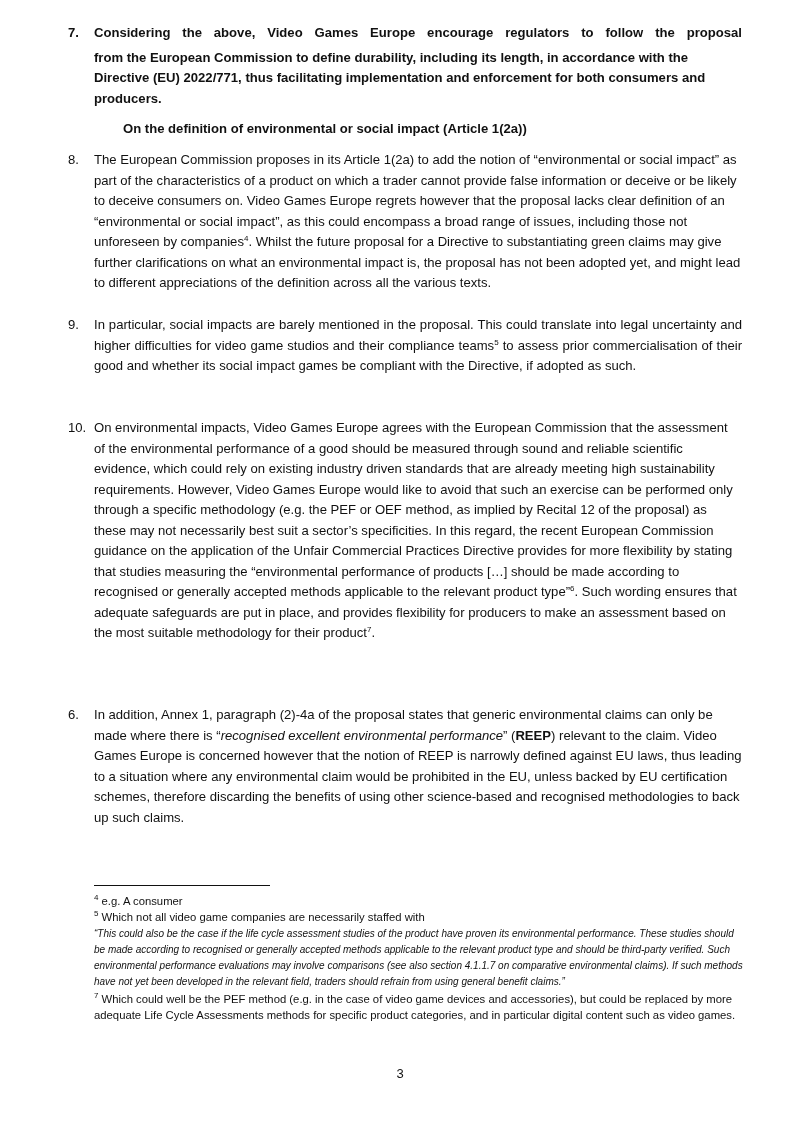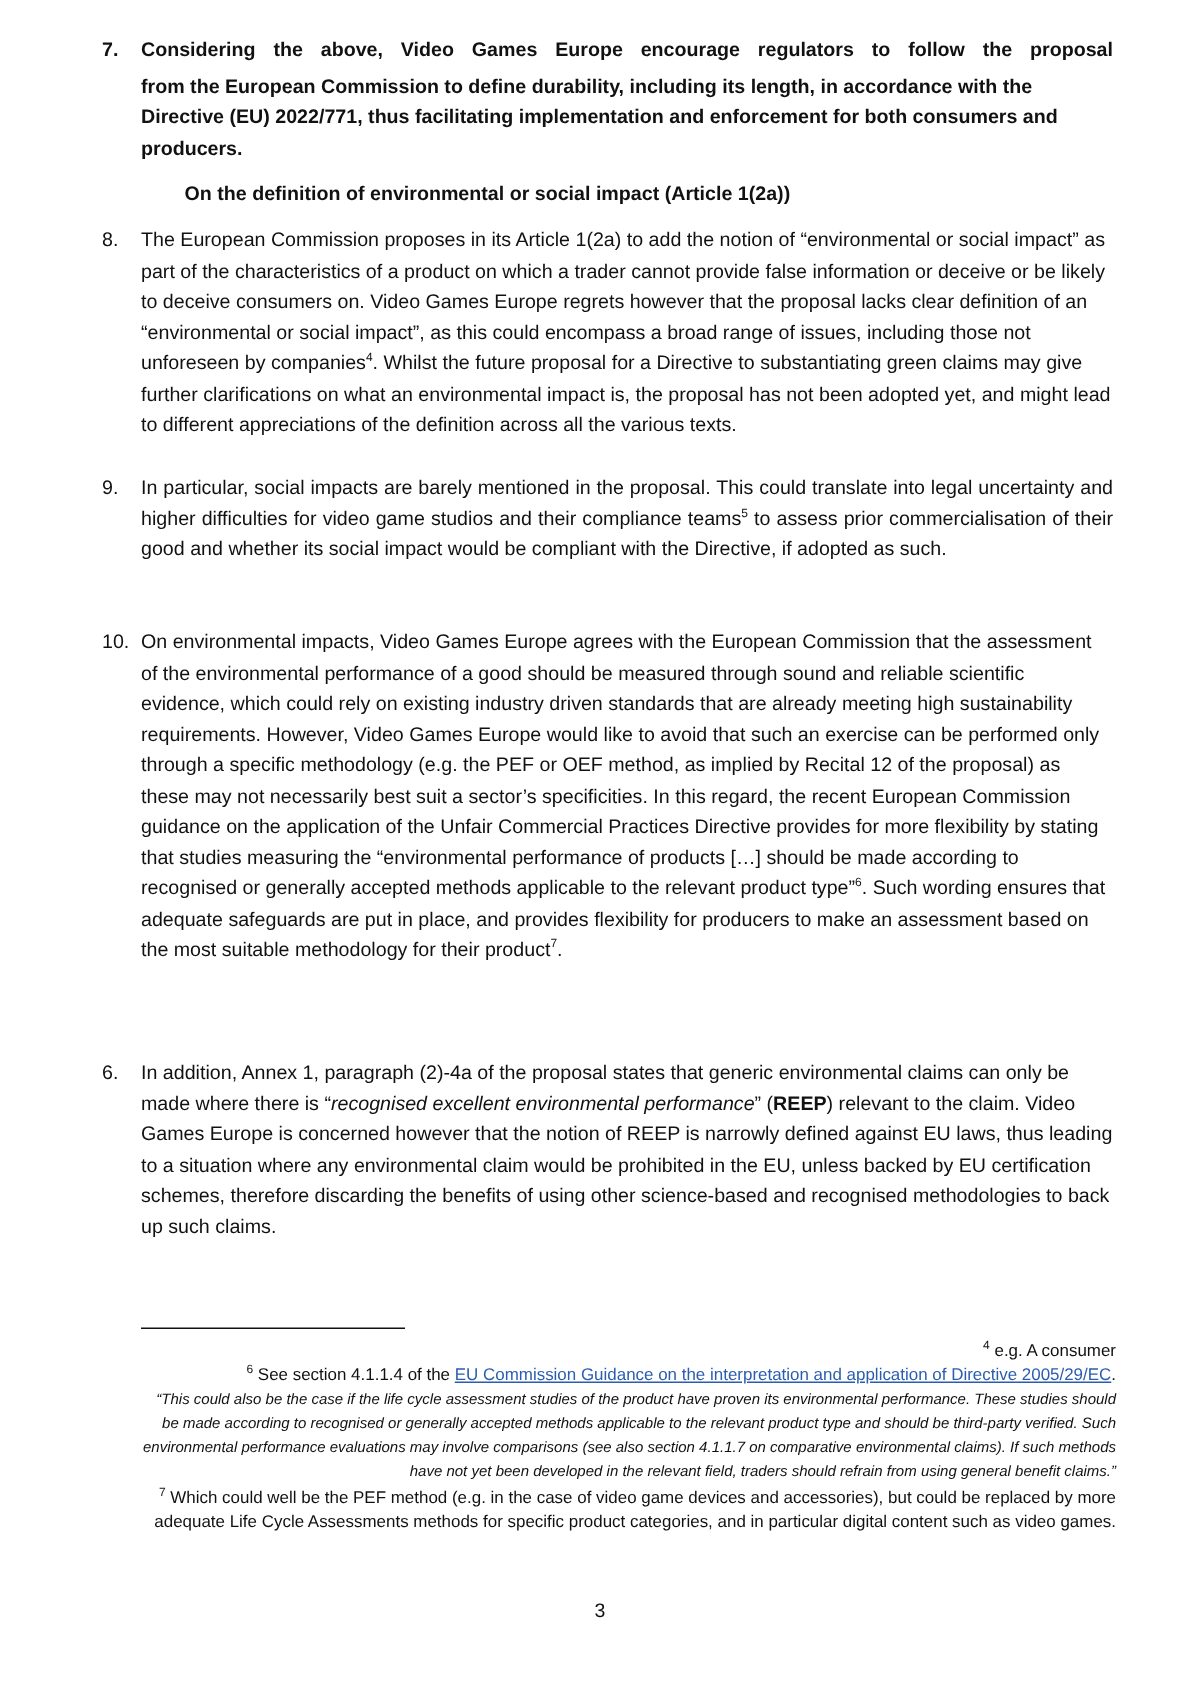--- a/index.html
+++ b/index.html
@@ -21,21 +21,21 @@
     position: absolute; left: 123px; top: 121px;
     font-size: 13.1px; font-weight: bold; 
   }
   sup { font-size: 8px; line-height: 0; vertical-align: super; }
   .footnote-rule {
     position: absolute; left: 94px; top: 885px; width: 176px; height: 1px;
     background: #111111;
   }
   .footnotes {
     position: absolute; left: 94px; top: 893px; width: 650px;
-    font-size: 11.3px; line-height: 16.3px; text-align: right;
+    font-size: 11.3px; line-height: 16.3px;
   }
   .footnotes .quote { font-style: italic; font-size: 10px; line-height: 16.3px; }
   .footnotes a { color: #2a5db0; text-decoration: underline; }
   .page-number {
     position: absolute; left: 0; width: 800px; top: 1066px;
     text-align: center; font-size: 13px;
   }
 </style>
 </head>
 <body>
@@ -52,36 +52,36 @@
 
   <div class="heading">On the definition of environmental or social impact (Article 1(2a))</div>
 
   <div class="item" style="top:150px;">
     <span class="num">8.</span>
     <div class="body"><span>The European Commission proposes in its Article 1(2a) to add the notion of “environmental or social impact” as part of the characteristics of a product on which a trader cannot provide false information or deceive or be likely to deceive consumers on. Video Games Europe regrets however that the proposal lacks clear definition of an “environmental or social impact”, as this could encompass a broad range of issues, including those not unforeseen by companies</span><sup>4</sup><span>. Whilst the future proposal for a Directive to substantiating green claims may give further clarifications on what an environmental impact is, the proposal has not been adopted yet, and might lead to different appreciations of the definition across all the various texts.</span></div>
   </div>
 
   <div class="item justify" style="top:315px;">
     <span class="num">9.</span>
-    <div class="body"><span>In particular, social impacts are barely mentioned in the proposal. This could translate into legal uncertainty and higher difficulties for video game studios and their compliance teams</span><sup>5</sup><span> to assess prior commercialisation of their good and whether its social impact would be compliant with the Directive, if adopted as such.</span></div>
+    <div class="body"><span>In particular, social impacts are barely mentioned in the proposal. This could translate into legal uncertainty and higher difficulties for video game studios and their compliance teams</span><sup>5</sup><span> to assess prior commercialisation of their good and whether its social impact games be compliant with the Directive, if adopted as such.</span></div>
   </div>
 
   <div class="item" style="top:418px;">
     <span class="num">10.</span>
     <div class="body"><span>On environmental impacts, Video Games Europe agrees with the European Commission that the assessment of the environmental performance of a good should be measured through sound and reliable scientific evidence, which could rely on existing industry driven standards that are already meeting high sustainability requirements. However, Video Games Europe would like to avoid that such an exercise can be performed only through a specific methodology (e.g. the PEF or OEF method, as implied by Recital 12 of the proposal) as these may not necessarily best suit a sector’s specificities. In this regard, the recent European Commission guidance on the application of the Unfair Commercial Practices Directive provides for more flexibility by stating that studies measuring the “environmental performance of products […] should be made according to recognised or generally accepted methods applicable to the relevant product type”</span><sup>6</sup><span>. Such wording ensures that adequate safeguards are put in place, and provides flexibility for producers to make an assessment based on the most suitable methodology for their product</span><sup>7</sup><span>.</span></div>
   </div>
 
   <div class="item" style="top:705px;">
     <span class="num">6.</span>
     <div class="body"><span>In addition, Annex 1, paragraph (2)-4a of the proposal states that generic environmental claims can only be made where there is “</span><em>recognised excellent environmental performance</em><span>” (</span><strong>REEP</strong><span>) relevant to the claim. Video Games Europe is concerned however that the notion of REEP is narrowly defined against EU laws, thus leading to a situation where any environmental claim would be prohibited in the EU, unless backed by EU certification schemes, therefore discarding the benefits of using other science-based and recognised methodologies to back up such claims.</span></div>
   </div>
 
 
   <div class="footnote-rule"></div>
   <div class="footnotes">
     <div><sup>4</sup><span> e.g. A consumer</span></div>
-    <div><sup>6</sup><span> See section 4.1.1.4 of the </span><a>EU Commission Guidance on the interpretation and application of Directive 2005/29/EC</a><span>.</span></div>
+    <div><sup>5</sup><span> Which not all video game companies are necessarily staffed with</span></div>
     <div class="quote">“This could also be the case if the life cycle assessment studies of the product have proven its environmental performance. These studies should be made according to recognised or generally accepted methods applicable to the relevant product type and should be third-party verified. Such environmental performance evaluations may involve comparisons (see also section 4.1.1.7 on comparative environmental claims). If such methods have not yet been developed in the relevant field, traders should refrain from using general benefit claims.”</div>
     <div><sup>7</sup><span> Which could well be the PEF method (e.g. in the case of video game devices and accessories), but could be replaced by more adequate Life Cycle Assessments methods for specific product categories, and in particular digital content such as video games.</span></div>
   </div>
 
   <div class="page-number">3</div>
 </div>
 
 </body></html>

